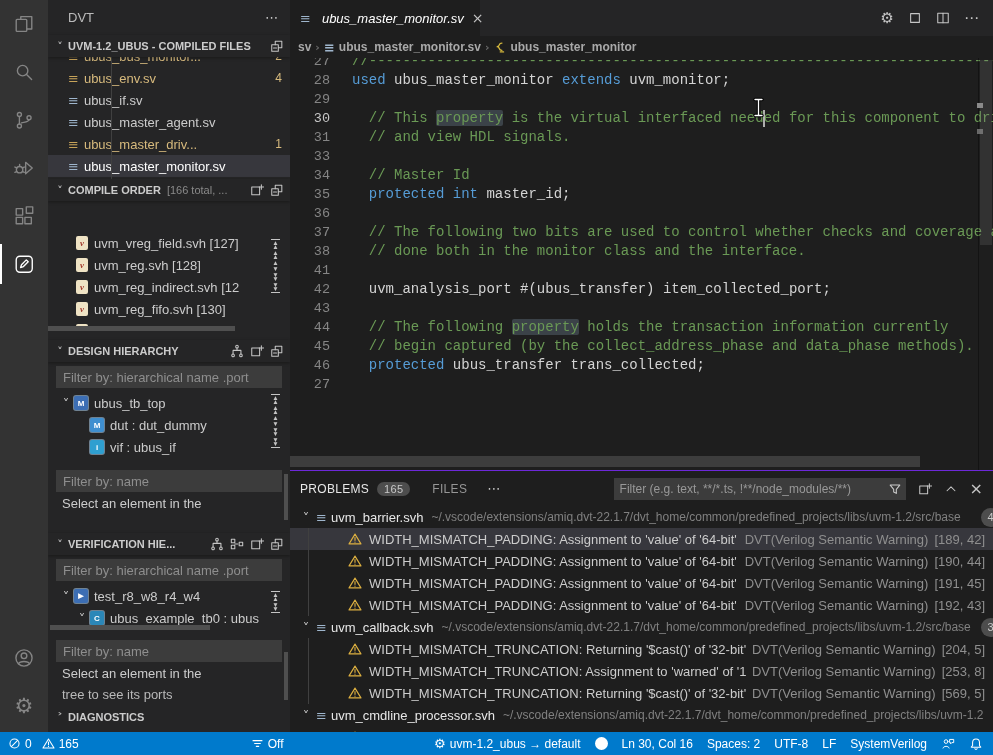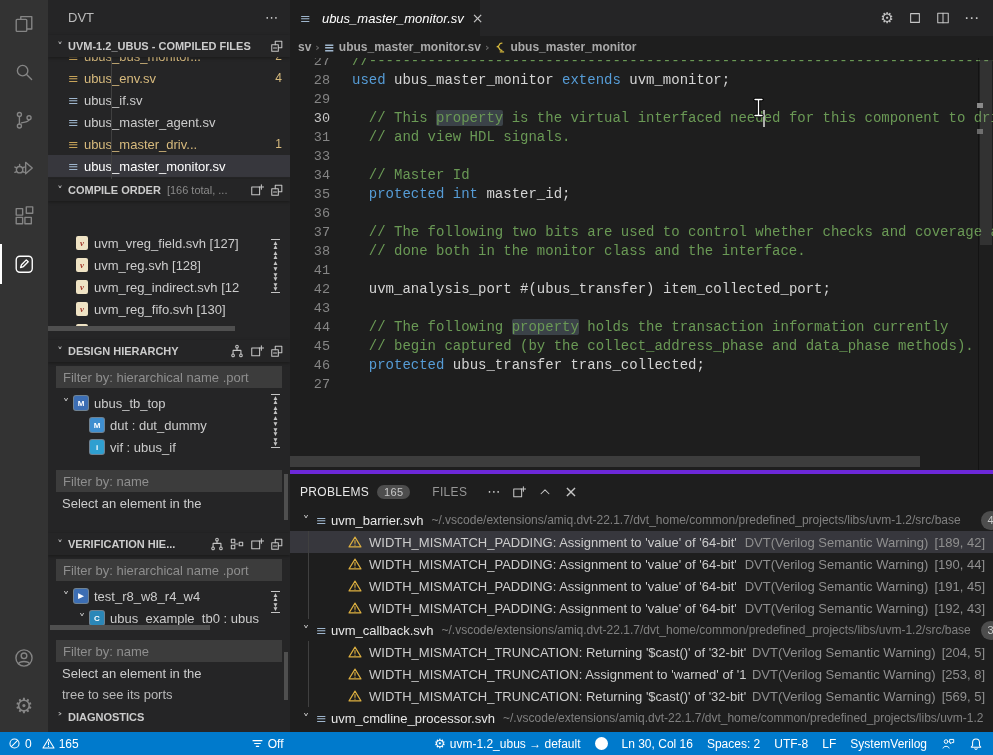--- a/index.html
+++ b/index.html
@@ -66,21 +66,21 @@
   .cm { color:#6a9955; } .num { color:#b5cea8; }
   .hlw { background:rgba(95,110,124,.45); border-radius:2px; }
   #caret { left:473px; top:110px; width:1.5px; height:17px; background:#aeafad; z-index:6; }
   #mousecursor { left:462px; top:97px; z-index:9; }
   #ed-hscroll { left:0px; top:398px; width:630px; height:11px; background:rgba(121,121,121,.35); z-index:6; }
   #ed-vscroll { left:688px; top:0px; width:15px; height:412px; border-left:1px solid rgba(0,0,0,.35); }
   #ed-vthumb { left:690px; top:2px; width:12px; height:185px; background:rgba(121,121,121,.22); }
   .ovmark { position:absolute; width:6px; height:5px; background:#8a8a8a; z-index:6; }
 
   
-  #panel { left:290px; top:470px; width:703px; height:262px; background:#1e1e1e; border-top:4px solid #6d28d9; overflow:hidden; }
+  #panel { left:290px; top:470px; width:703px; height:262px; background:#1e1e1e; border-top:1px solid #6d28d9; overflow:hidden; }
   #panel-hdr { position:absolute; left:0; top:0; width:703px; height:35px; display:flex; align-items:center; padding:0 10px; }
   #panel-hdr .ptab { font-size:12px; letter-spacing:.3px; color:#e7e7e7; display:flex; align-items:center; }
   #panel-hdr .ptab.dim { color:#969696; margin-left:22px; }
   .badge { background:#4d4d4d; color:#c8c8c8; border-radius:9px; padding:1px 7px; font-size:11px; margin-left:8px; }
   #panel-hdr .more { color:#c5c5c5; margin-left:20px; }
   #pfilter-wrap { margin-left:auto; width:292px; height:22px; background:#3c3c3c; display:flex; align-items:center; padding:0 4px 0 6px; }
   #pfilter { flex:1; background:transparent; border:none; color:#cccccc; font-size:12px; font-family:"Liberation Sans",sans-serif; }
   #pfilter::placeholder { color:#989898; opacity:1; }
   #panel-acts { display:flex; align-items:center; gap:12px; margin-left:12px; color:#c5c5c5; }
   #plist { position:absolute; left:0; top:35px; width:703px; height:227px; overflow:hidden; }
@@ -534,20 +534,28 @@
     </div>
 
     <div id="panel" class="abs" style="left:0;top:470px;">
       <div id="panel-hdr">
         <span class="ptab">
           <span>PROBLEMS</span>
           <span class="badge">165</span>
         </span>
         <span class="ptab dim">FILES</span>
         <span class="more glyph">⋯</span>
+        <div id="pfilter-wrap">
+          <input id="pfilter" readonly="" placeholder="Filter (e.g. text, **/*.ts, !**/node_modules/**)" style="">
+          <span id="pfunnel">
+              <svg width="14" height="14" viewBox="0 0 16 16" fill="none" stroke="currentColor" stroke-width="1.2" stroke-linecap="round" stroke-linejoin="round">
+                <path d="M2.5 3.5h11l-4 5v4.5l-3-1.5V8.5z"></path>
+              </svg>
+            </span>
+        </div>
         <div id="panel-acts">
             <span style="display: inline-flex;">
               <svg width="14" height="14" viewBox="0 0 16 16" fill="none" stroke="currentColor" stroke-width="1.2" stroke-linecap="round" stroke-linejoin="round">
                 <rect x="2" y="4.5" width="9" height="9"></rect>
                 <path d="M13 2v5M10.5 4.5h5"></path>
               </svg>
             </span>
             <span style="display: inline-flex;">
               <svg width="14" height="14" viewBox="0 0 16 16" fill="none" stroke="currentColor" stroke-width="1.2" stroke-linecap="round" stroke-linejoin="round">
                 <path d="M3.5 10L8 5.5 12.5 10"></path>

